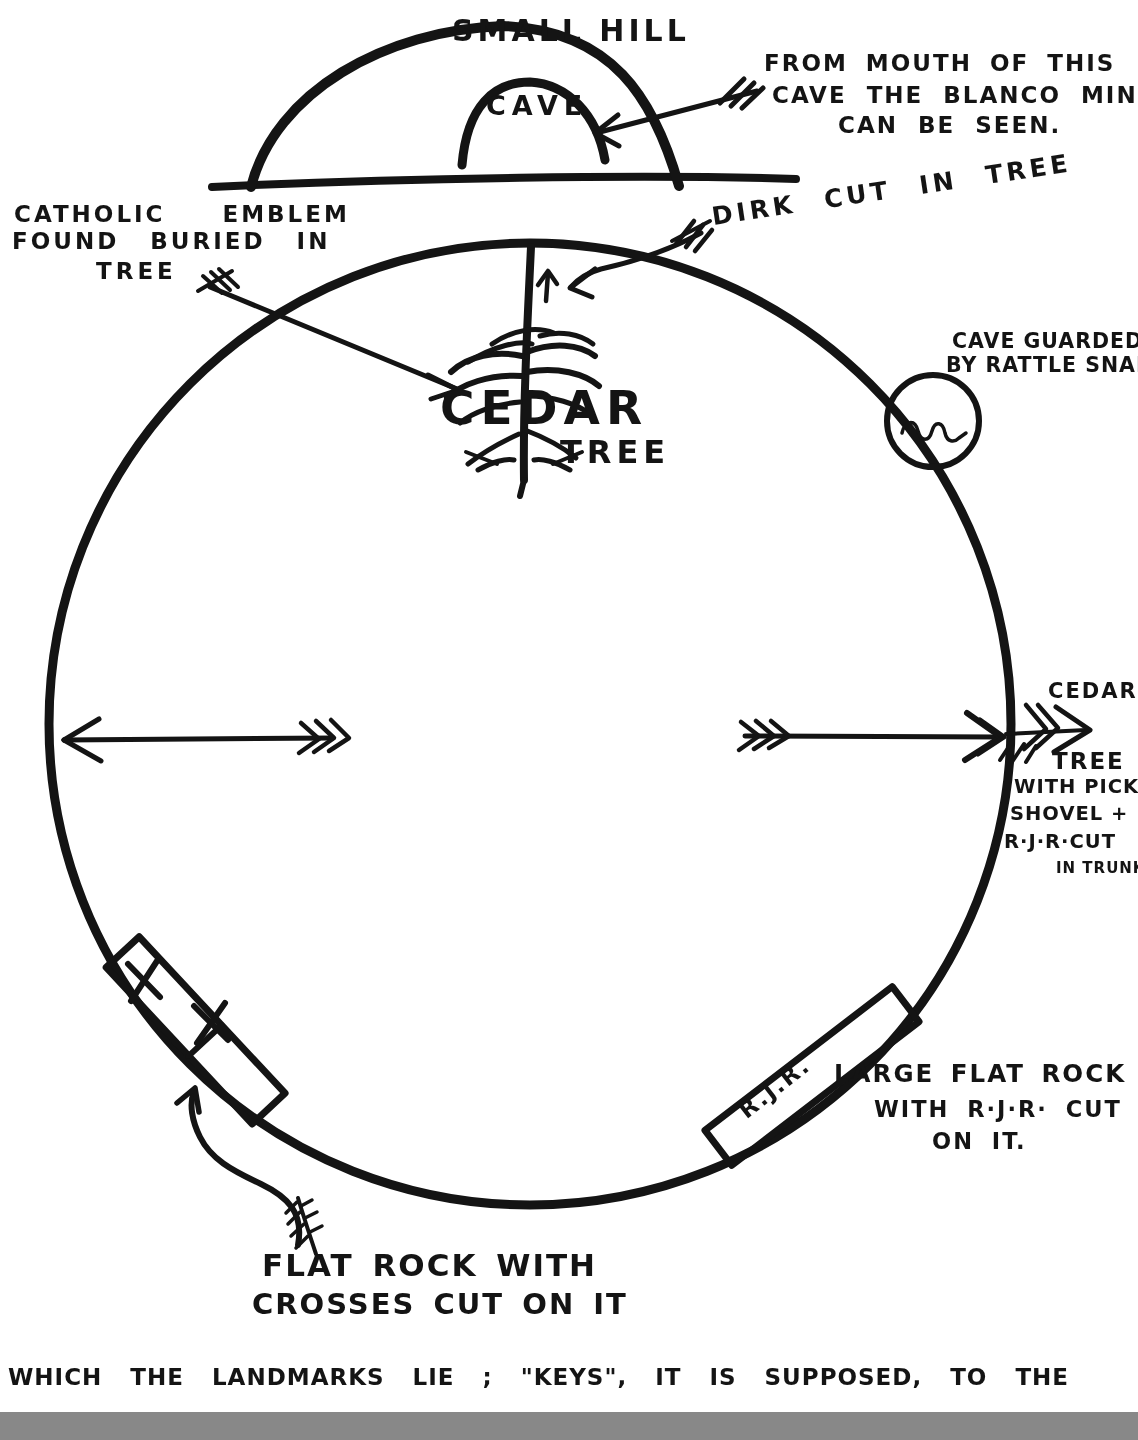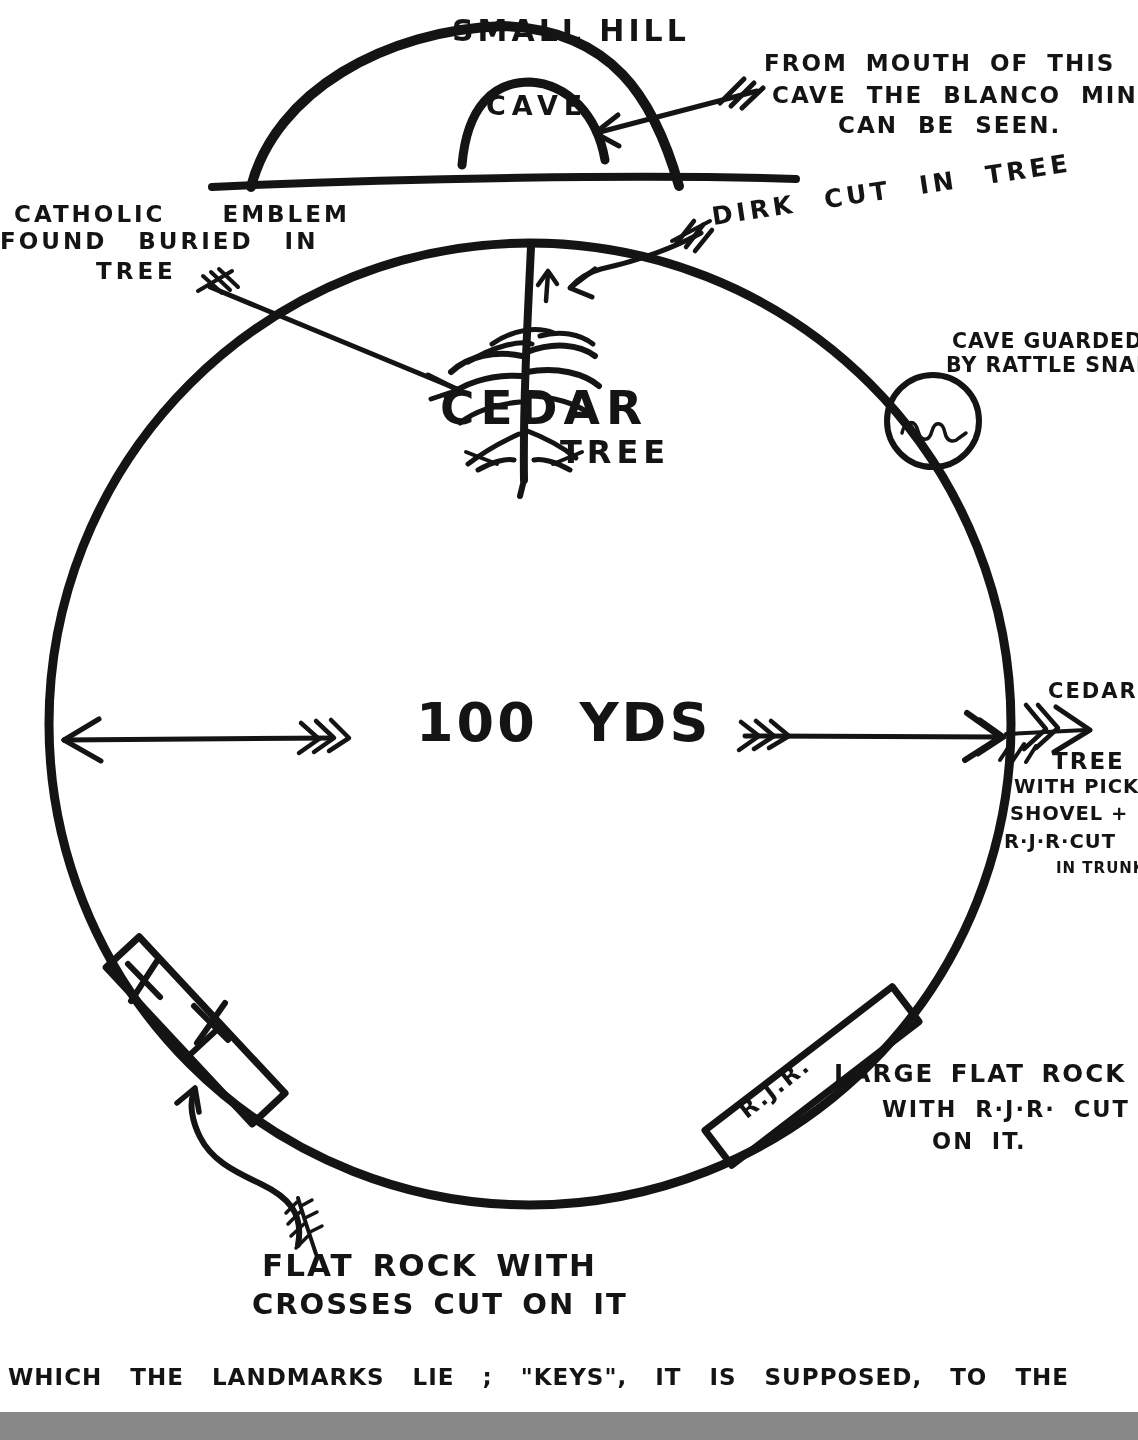--- a/index.html
+++ b/index.html
@@ -142,42 +142,41 @@
   <div class="lbl" style="left:452px;top:16px;font-size:30px;letter-spacing:4px;">SMALL HILL</div>
 
   <div class="lbl" style="left:486px;top:92px;font-size:27px;letter-spacing:6px;">CAVE</div>
 
 
   <div class="lbl" style="left:764px;top:52px;font-size:23px;letter-spacing:2px;word-spacing:8px;">FROM MOUTH OF THIS</div>
   <div class="lbl" style="left:772px;top:84px;font-size:23px;letter-spacing:2px;word-spacing:10px;">CAVE THE BLANCO MINE</div>
   <div class="lbl" style="left:838px;top:114px;font-size:23px;letter-spacing:2px;word-spacing:10px;">CAN BE SEEN.</div>
 
   <div class="lbl" style="left:14px;top:194px;font-size:23px;letter-spacing:3px;word-spacing:46px;margin-top:9px;">CATHOLIC EMBLEM</div>
-  <div class="lbl" style="left:0;top:230px;font-size:23px;letter-spacing:3px;word-spacing:20px;">FOUND BURIED IN</div>
+  <div class="lbl" style="left:12px;top:230px;font-size:23px;letter-spacing:3px;word-spacing:20px;">FOUND BURIED IN</div>
   <div class="lbl" style="left:96px;top:260px;font-size:23px;letter-spacing:4px;">TREE</div>
 
   <div class="lbl" style="left:712px;top:204px;font-size:25px;letter-spacing:4px;word-spacing:16px;transform:rotate(-8.5deg);transform-origin:left center;">DIRK CUT IN TREE</div>
 
   <div class="lbl" style="left:952px;top:331px;font-size:20.5px;letter-spacing:1px;">CAVE GUARDED</div>
   <div class="lbl" style="left:946px;top:355px;font-size:20.5px;letter-spacing:1px;">BY RATTLE SNAKE</div>
 
   <div class="lbl" style="left:440px;top:384px;font-size:47px;letter-spacing:6px;">CEDAR</div>
   <div class="lbl" style="left:560px;top:436px;font-size:32px;letter-spacing:5px;">TREE</div>
 
-  <div class="lbl" style="left:416px;top:696px;font-size:54px;letter-spacing:3px;word-spacing:20px;">100 YDS</div>
 
   <div class="lbl" style="left:1048px;top:681px;font-size:21px;letter-spacing:2px;">CEDAR</div>
   <div class="lbl" style="left:1052px;top:750px;font-size:23px;letter-spacing:2px;">TREE</div>
   <div class="lbl" style="left:1014px;top:777px;font-size:19.5px;letter-spacing:1px;">WITH PICK</div>
   <div class="lbl" style="left:1010px;top:804px;font-size:19.5px;letter-spacing:1px;">SHOVEL +</div>
   <div class="lbl" style="left:1004px;top:832px;font-size:19.5px;letter-spacing:1px;">R·J·R·CUT</div>
   <div class="lbl" style="left:1056px;top:861px;font-size:15px;letter-spacing:1px;">IN TRUNK</div>
 
   <div class="lbl" style="left:834px;top:1062px;font-size:24.5px;letter-spacing:2px;word-spacing:6px;">LARGE FLAT ROCK</div>
-  <div class="lbl" style="left:874px;top:1098px;font-size:22.5px;letter-spacing:2px;word-spacing:8px;margin-left:8px;">WITH R·J·R· CUT</div>
+  <div class="lbl" style="left:874px;top:1098px;font-size:22.5px;letter-spacing:2px;word-spacing:8px;">WITH R·J·R· CUT</div>
   <div class="lbl" style="left:932px;top:1130px;font-size:22.5px;letter-spacing:2px;word-spacing:8px;">ON IT.</div>
 
   <div class="lbl" style="left:742px;top:1102px;font-size:23px;letter-spacing:2px;transform:rotate(-38deg);transform-origin:left center;">R.J.R.</div>
 
   <div class="lbl" style="left:262px;top:1250px;font-size:31px;letter-spacing:2px;word-spacing:6px;">FLAT ROCK WITH</div>
   <div class="lbl" style="left:252px;top:1290px;font-size:29px;letter-spacing:2px;word-spacing:6px;">CROSSES CUT ON IT</div>
 
   <div class="lbl" style="left:8px;top:1366px;font-size:23px;letter-spacing:1px;word-spacing:19px;">WHICH THE LANDMARKS LIE ; "KEYS", IT IS SUPPOSED, TO THE</div>
 
 </div>

